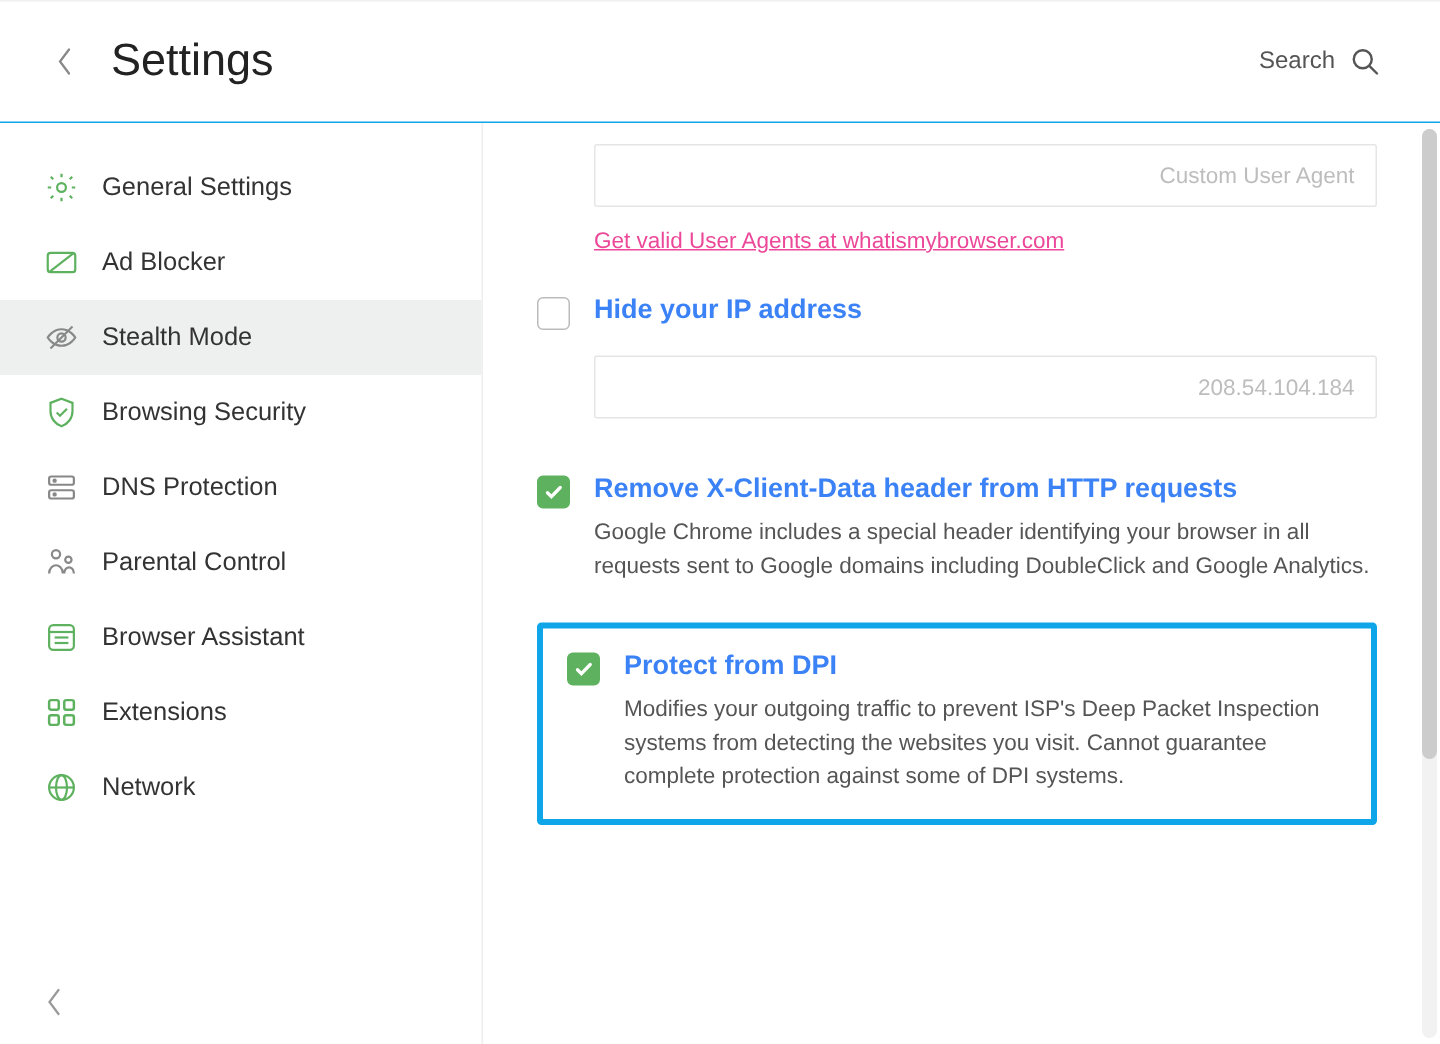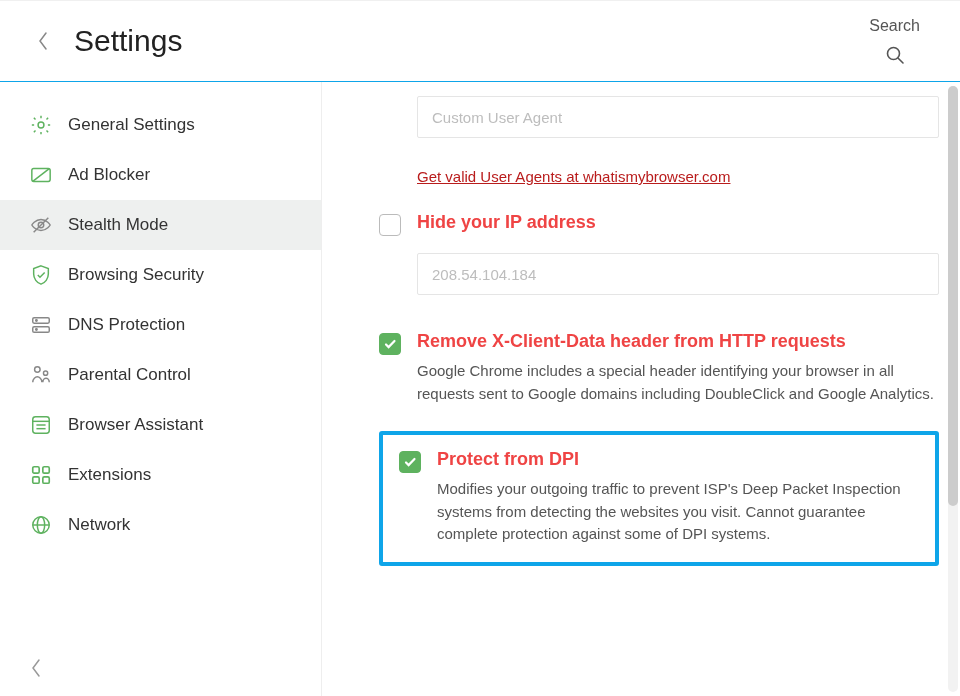--- a/index.html
+++ b/index.html
@@ -1,41 +1,41 @@
 <!DOCTYPE html>
 <html><head>
 <meta charset="utf-8">
 <style>
   * { box-sizing: border-box; margin: 0; padding: 0; }
   html, body { width: 960px; height: 696px; font-family: "Segoe UI", Arial, sans-serif; background: #fff; color: #333; overflow: hidden; }
   .topbar { display: flex; align-items: center; justify-content: space-between; height: 82px; padding: 0 40px 0 34px; border-top: 1px solid #f0f0f0; border-bottom: 1px solid #0ea5e9; }
   .topbar-left { display: flex; align-items: center; gap: 22px; }
   .back-chevron { width: 18px; height: 18px; display:flex; align-items:center; justify-content:center; color:#777; cursor:pointer;}
   .page-title { font-size: 30px; font-weight: 300; color: #222; }
-  .topbar-right { display: flex; align-items: center; gap: 10px; color:#555; font-size:16px; cursor:pointer;flex-direction:column;}
-  .body { display: flex; height: calc(696px - 82px); gap: 21px; }
+  .topbar-right { display: flex; align-items: center; gap: 10px; color:#555; font-size:16px; cursor:pointer;}
+  .body { display: flex; height: calc(696px - 82px); }
   .sidebar { width: 322px; border-right: 1px solid #eee; padding-top: 18px; display:flex; flex-direction:column; justify-content:space-between;}
   .nav-item { display: flex; align-items: center; gap: 16px; padding: 14px 26px 14px 30px; font-size: 17px; color: #333; cursor:pointer;}
   .nav-item.active { background: #eef0ef; }
   .nav-item .icon { width:22px; height:22px; display:flex; align-items:center; justify-content:center; flex:0 0 22px;}
   .sidebar-footer { padding: 0 0 18px 30px; color:#888;}
   .main { flex:1; position:relative; overflow:hidden; padding: 18px 24px 0 36px; }
   .content { width: 560px; }
   .setting { margin-bottom: 26px; }
   .cb-row { display:flex; align-items:flex-start; gap:16px; }
   .checkbox { width:22px; height:22px; border:1px solid #bbb; border-radius:4px; flex:0 0 22px; margin-top:2px; cursor:pointer; display:flex; align-items:center; justify-content:center;}
   .checkbox.checked { background:#5eb25f; border-color:#5eb25f; }
   .checkbox.checked svg { display:block; }
   .checkbox svg { display:none; }
   .setting-body { flex:1; }
-  .setting-title { font-size:18px; font-weight:600; color:#ef4444; margin-bottom:8px; }
+  .setting-title { font-size:18px; font-weight:600; color:#3b82f6; margin-bottom:8px; }
   .setting-desc { font-size:15px; color:#555; line-height:1.5; }
-  .input-field { border:1px solid #e5e5e5; border-radius:2px; height:42px; padding:0 14px; width:100%; font-size:15px; color:#333; margin-bottom:10px;}
+  .input-field { border:1px solid #e5e5e5; border-radius:2px; height:42px; padding:0 14px; width:100%; font-size:15px; color:#333; margin-bottom:10px;text-align:right;}
   .input-field::placeholder { color:#bdbdbd; }
-  .link { color:#b91c1c; text-decoration:underline; font-size:15px; display:inline-block; margin-top:20px; cursor:pointer;}
+  .link { color:#ec4899; text-decoration:underline; font-size:15px; display:inline-block; margin-top:4px; cursor:pointer;}
   .indent { margin-left:38px; }
   .highlight-box { border:4px solid #0ea5e9; border-radius:3px; padding:14px 16px 16px; }
   .scrollbar-track { position:absolute; right:2px; top:4px; bottom:4px; width:10px; background:#f2f2f2; border-radius:5px;}
   .scrollbar-thumb { position:absolute; right:2px; top:4px; width:10px; height:420px; background:#ccc; border-radius:5px; cursor:pointer;}
   svg { display:block; }
 </style>
 </head>
 <body>
 
 <div class="topbar">

